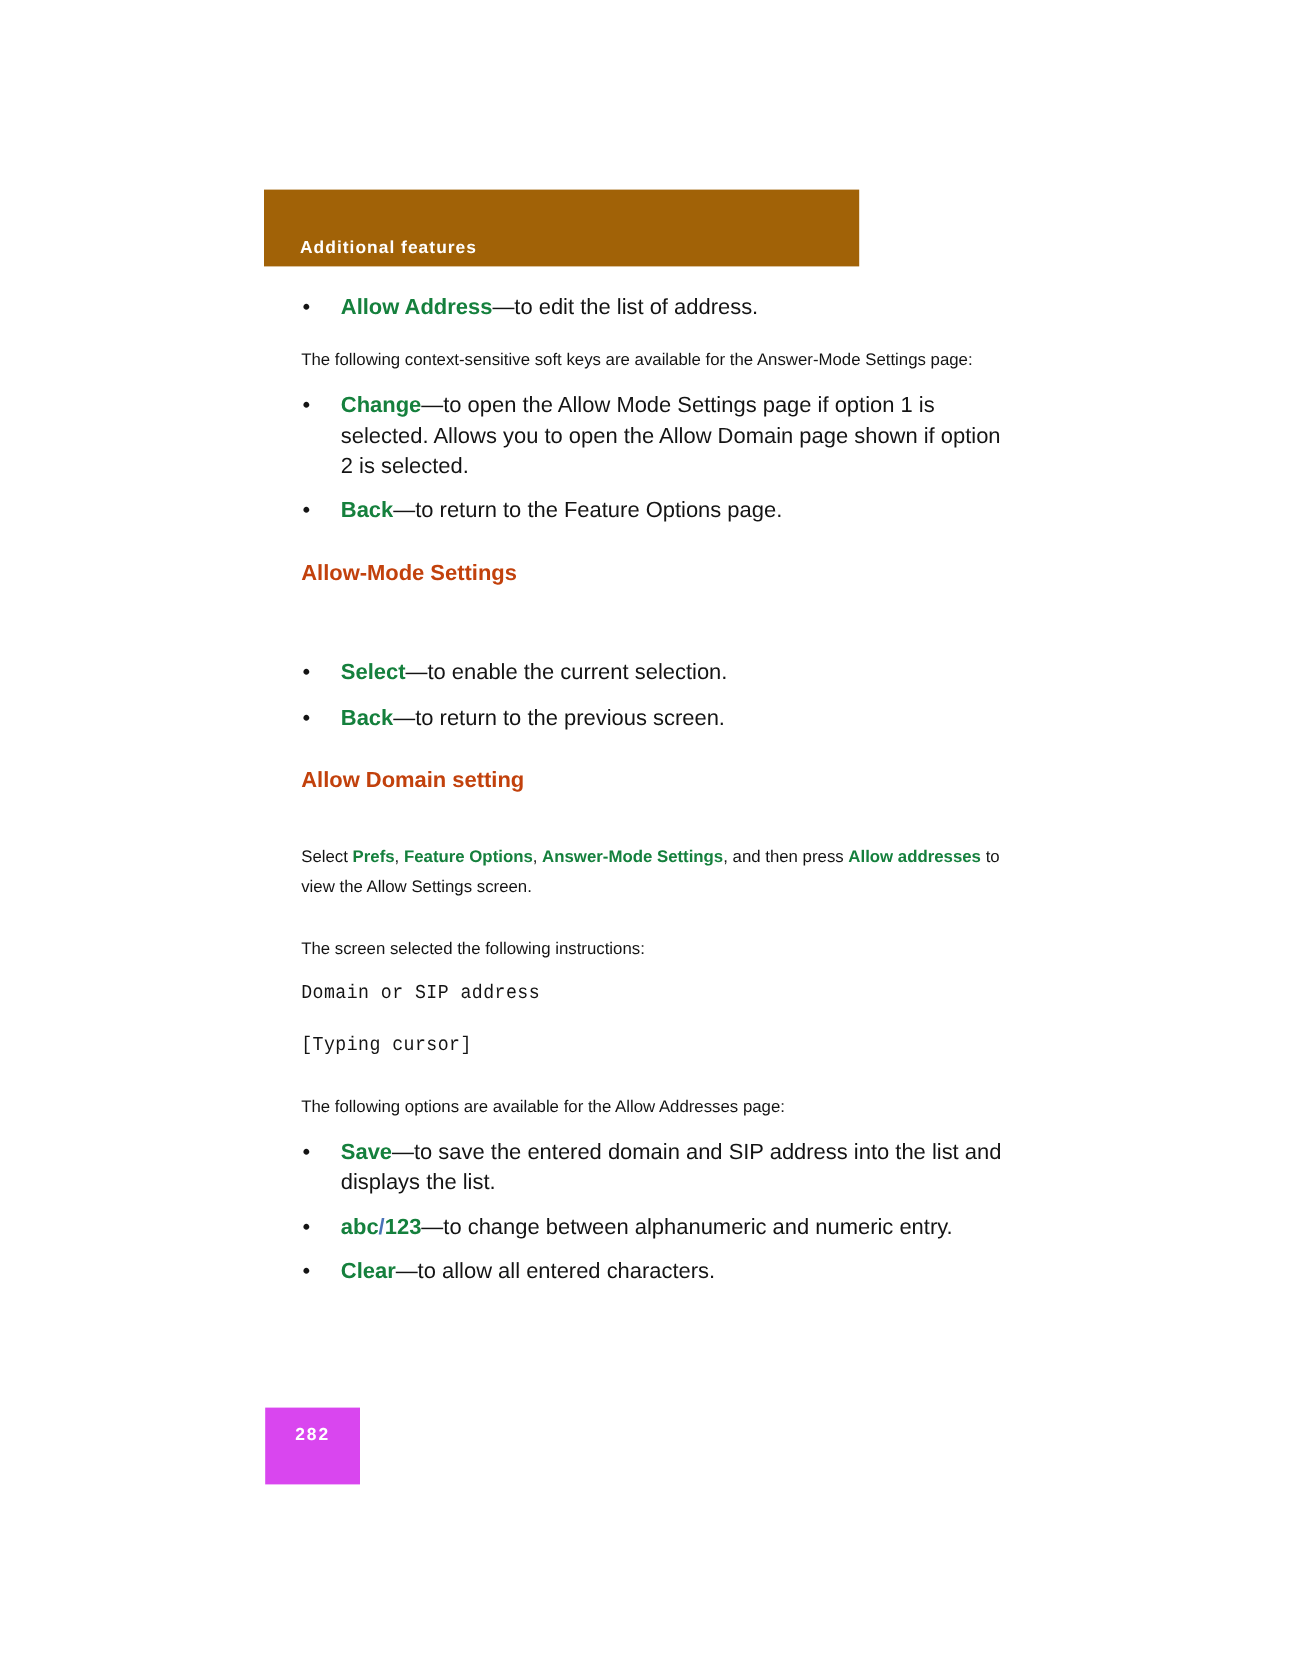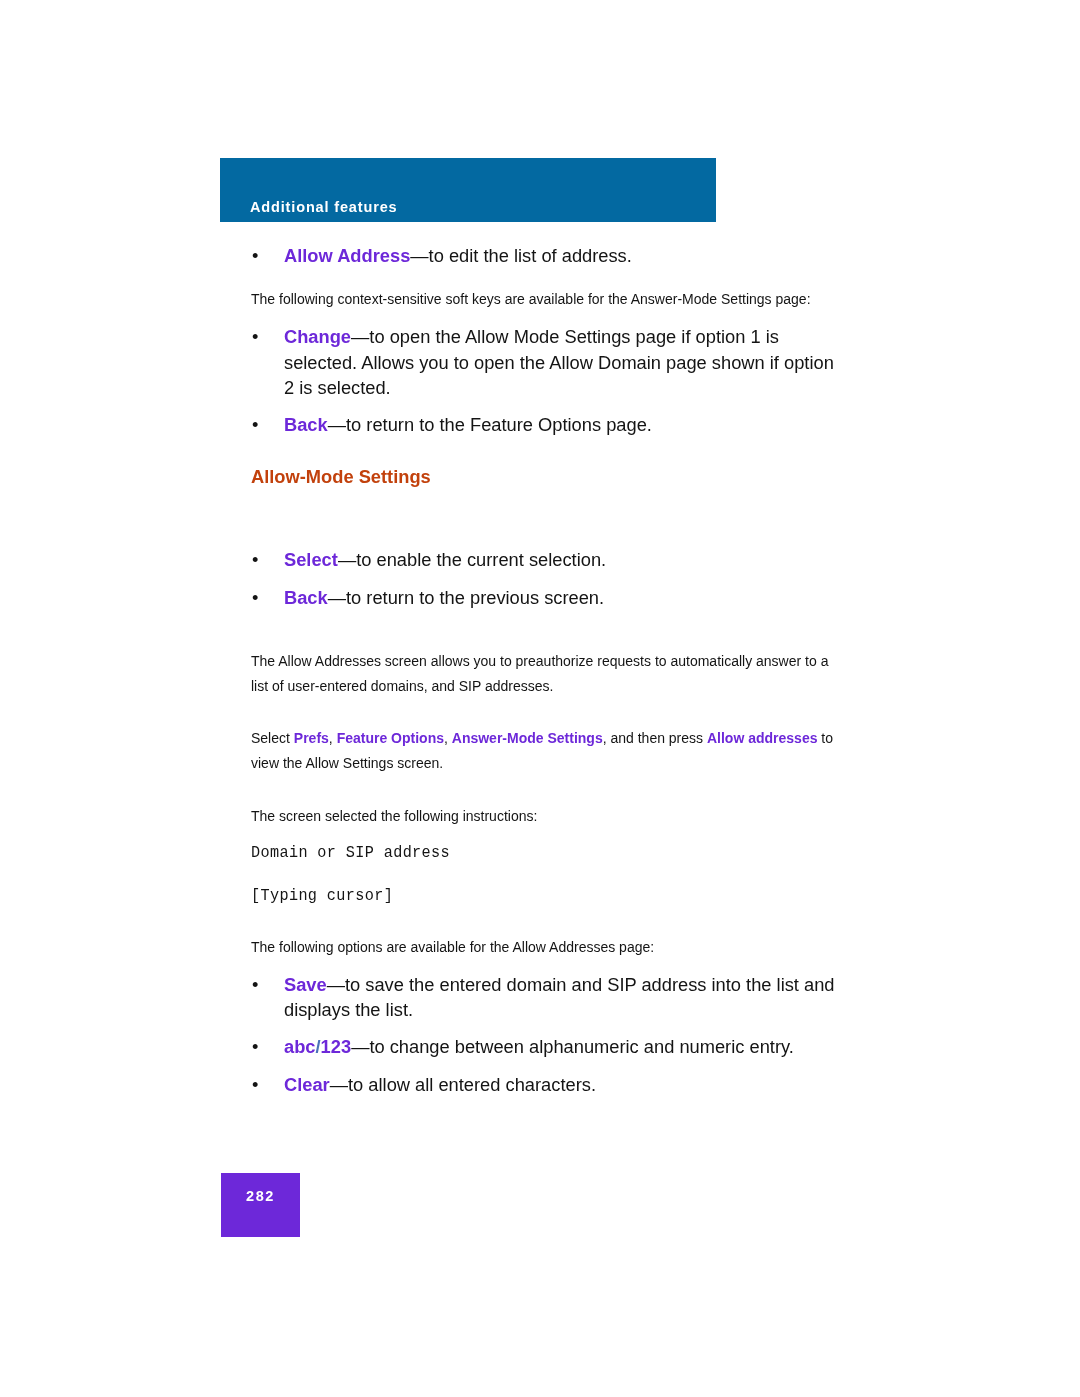--- a/index.html
+++ b/index.html
@@ -24,21 +24,21 @@
     overflow: hidden;
   }
 
   
   .header-banner {
     position: absolute;
     left: 220px;
     top: 158px;
     width: 496px;
     height: 64px;
-    background: #0369a1;
+    background: #a16207;
   }
   .header-banner-title {
     position: absolute;
     left: 30px;
     bottom: 7px;
     font-size: 14.5px;
     font-weight: bold;
     color: #ffffff;
     letter-spacing: 0.85px;
     white-space: nowrap;
@@ -77,21 +77,21 @@
     top: 0;
     width: 10px;
     text-align: left;
     font-size: 18.3px;
     line-height: 25.2px;
     color: #141414;
   }
 
   
   .kw {
-    color: #6d28d9;
+    color: #15803d;
     font-weight: bold;
   }
   .kw-slash {
     color: #4a73b8;
     font-weight: bold;
   }
   .dash { color: #141414; }
 
   
   .subhead {
@@ -114,21 +114,21 @@
     white-space: pre;
   }
 
   
   .page-number-block {
     position: absolute;
     left: 221px;
     top: 1173px;
     width: 79px;
     height: 64px;
-    background: #6d28d9;
+    background: #d946ef;
   }
   .page-number-label {
     position: absolute;
     left: 0;
     right: 0;
     top: 15px;
     text-align: center;
     font-size: 14.5px;
     font-weight: bold;
     letter-spacing: 1.6px;
@@ -188,24 +188,24 @@
 
     <div class="gap-sm"></div>
 
     <div class="bullet-row">
       <span class="bullet-dot">•</span>
       <span class="kw">Back</span><span class="dash">—</span><span>to return to the previous screen.</span>
     </div>
 
     <div class="gap-lg"></div>
 
-
-    <div class="gap-sm"></div>
-
-    <p class="para">The Allow Addresses screen allows you to preauthorize requests to automatically answer to a list of user-entered domains, and SIP addresses.</p>
+    <p class="subhead">Allow Domain setting</p>
+
+    <div class="gap-sm"></div>
+
 
     <div class="gap-lg"></div>
 
     <p class="para"><span>Select </span><span class="kw">Prefs</span><span>, </span><span class="kw">Feature Options</span><span>, </span><span class="kw">Answer-Mode Settings</span><span>, and then press </span><span class="kw">Allow addresses</span><span> to view the Allow Settings screen.</span></p>
 
     <div class="gap-lg"></div>
 
     <p class="para">The screen selected the following instructions:</p>
 
     <div class="gap-sm"></div>

